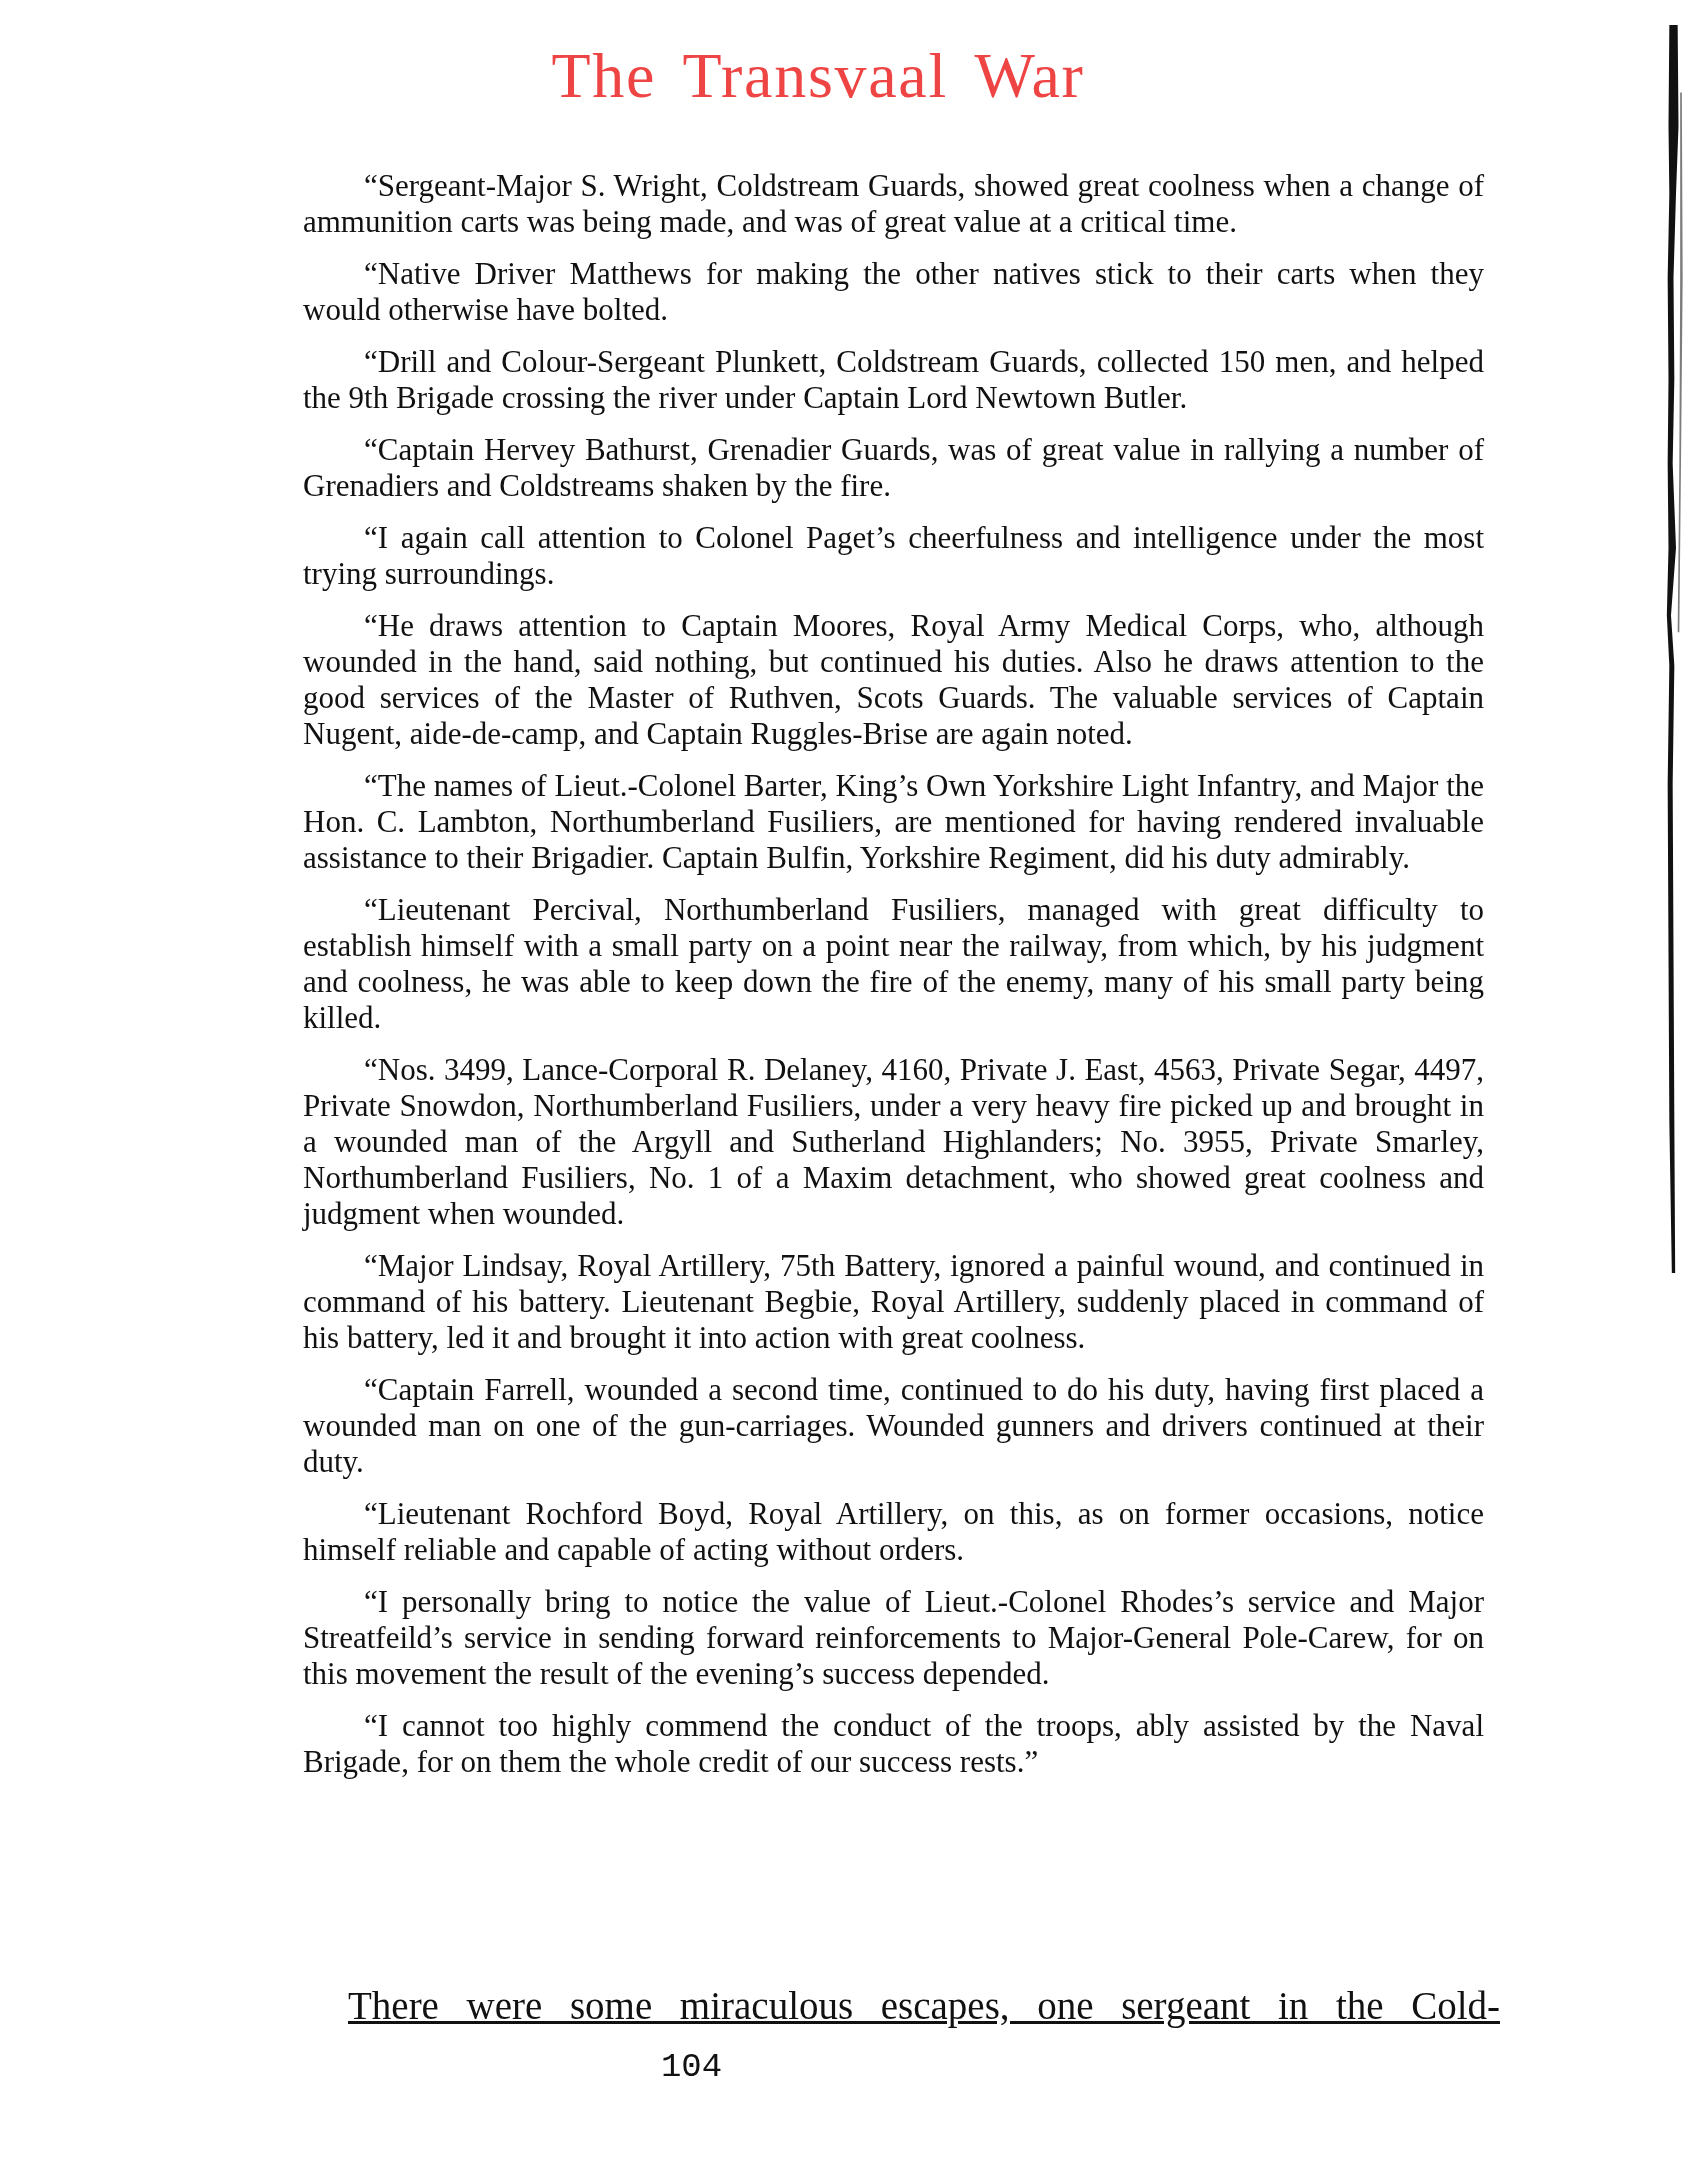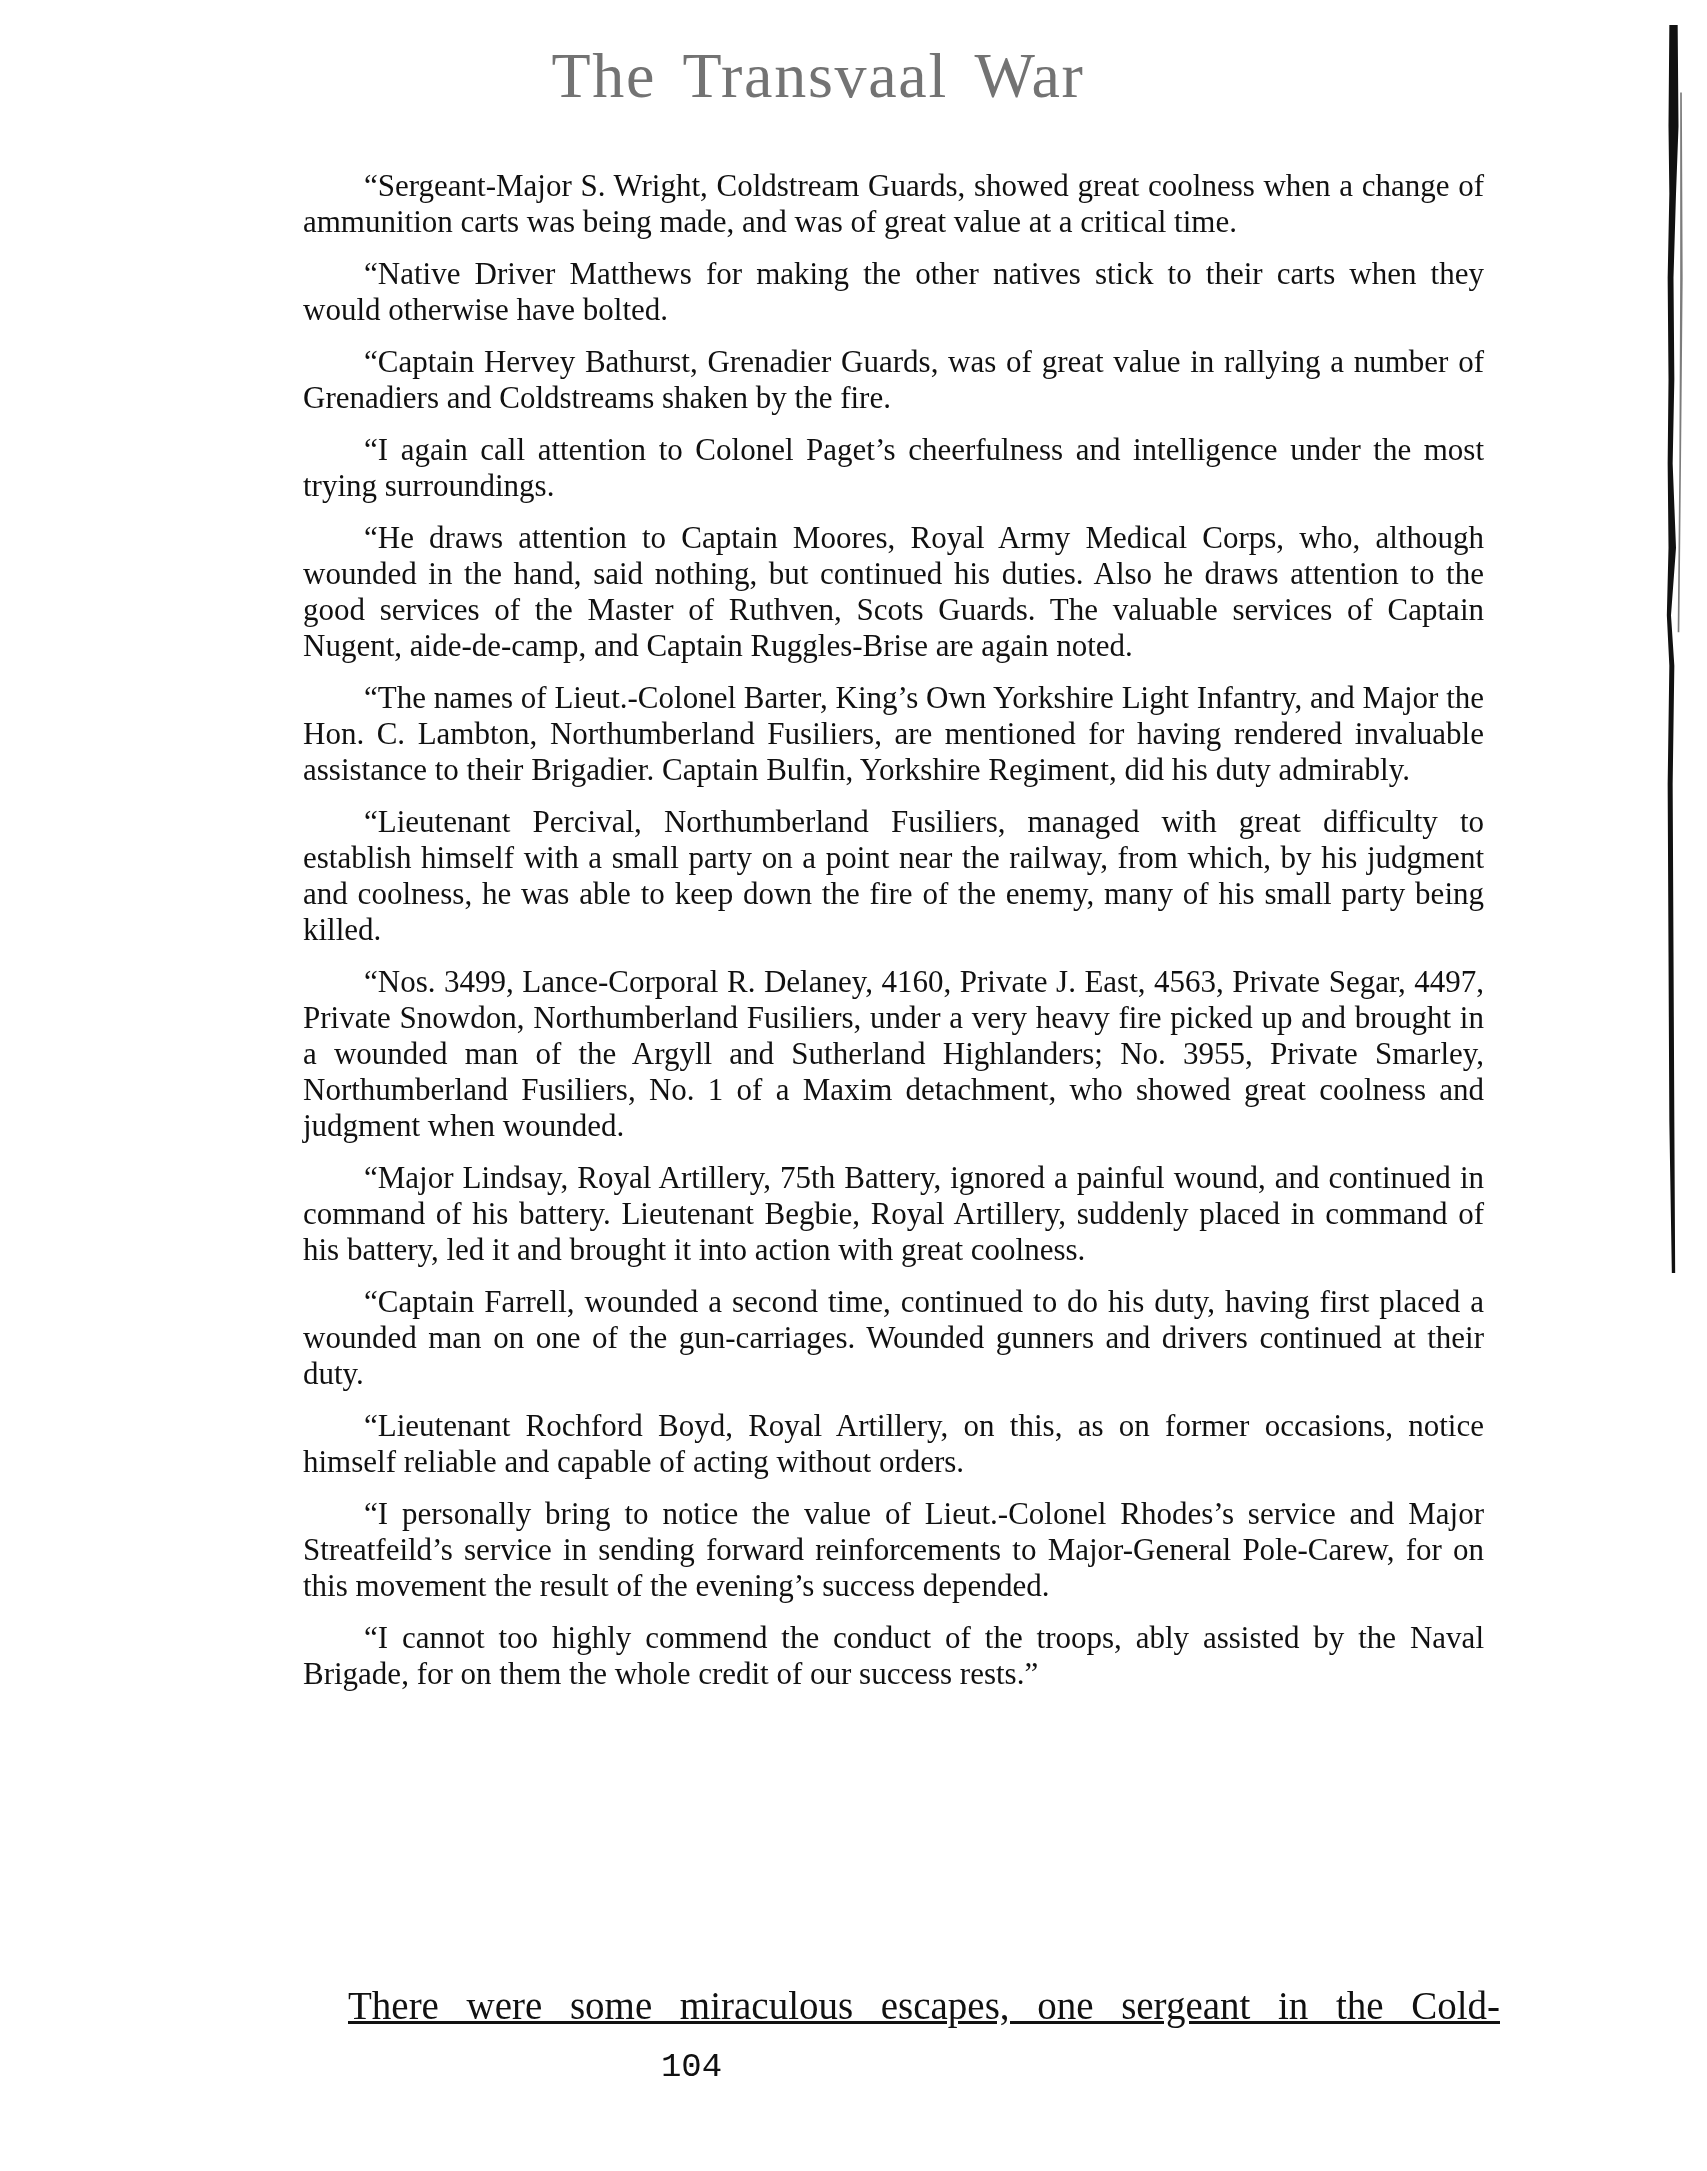--- a/index.html
+++ b/index.html
@@ -1,31 +1,32 @@
 <!DOCTYPE html>
 <html style="font-size:13.5px"><head>
 <meta charset="utf-8">
 <style>
   html, body { margin: 0; padding: 0; background: #ffffff; }
   body { width: 1708px; height: 2172px; position: relative; overflow: hidden; font-family: "Liberation Serif", "DejaVu Serif", serif; color: #111; }
-  .page-title { position: absolute; top: 44px; left: 0; width: 1636px; text-align: center; font-size: 64px; letter-spacing: 1.7px; word-spacing: 10px; line-height: 1; color: #737373; }
+  .page-title { position: absolute; top: 44px; left: 0; width: 1636px; text-align: center; font-size: 64px; letter-spacing: 1.7px; word-spacing: 10px; line-height: 1; color: #ef4444; }
   .body-text { position: absolute; top: 152px; left: 287px; width: 1213px; font-size: 31px; line-height: 36px; text-align: justify; }
   .para { margin: 16px; text-indent: 61px; }
   .closing { position: absolute; top: 1983px; left: 287px; width: 1213px; font-size: 39px; line-height: 46px; text-indent: 61px; text-align: justify; text-align-last: justify; }
   .page-number { position: absolute; top: 2048px; left: 0; width: 1383px; text-align: center; font-size: 34px; font-family: Liberation Mono, monospace; }
   .binding-edge { position: absolute; top: 25px; left: 1666px; width: 20px; height: 1248px; }
 </style>
 </head>
 <body>
 
 <h1 class="page-title" style="font-weight:normal;margin:0;">The Transvaal War</h1>
 
 <div class="body-text">
   <p class="para">“Sergeant-Major S. Wright, Coldstream Guards, showed great coolness when a change of ammunition carts was being made, and was of great value at a critical time.</p>
   <p class="para">“Native Driver Matthews for making the other natives stick to their carts when they would otherwise have bolted.</p>
+  <p class="para">“Drill and Colour-Sergeant Plunkett, Coldstream Guards, collected 150 men, and helped the 9th Brigade crossing the river under Captain Lord Newtown Butler.</p>
   <p class="para">“Captain Hervey Bathurst, Grenadier Guards, was of great value in rallying a number of Grenadiers and Coldstreams shaken by the fire.</p>
   <p class="para">“I again call attention to Colonel Paget’s cheerfulness and intelligence under the most trying surroundings.</p>
   <p class="para">“He draws attention to Captain Moores, Royal Army Medical Corps, who, although wounded in the hand, said nothing, but continued his duties. Also he draws attention to the good services of the Master of Ruthven, Scots Guards. The valuable services of Captain Nugent, aide-de-camp, and Captain Ruggles-Brise are again noted.</p>
   <p class="para">“The names of Lieut.-Colonel Barter, King’s Own Yorkshire Light Infantry, and Major the Hon. C. Lambton, Northumberland Fusiliers, are mentioned for having rendered invaluable assistance to their Brigadier. Captain Bulfin, Yorkshire Regiment, did his duty admirably.</p>
   <p class="para">“Lieutenant Percival, Northumberland Fusiliers, managed with great difficulty to establish himself with a small party on a point near the railway, from which, by his judgment and coolness, he was able to keep down the fire of the enemy, many of his small party being killed.</p>
   <p class="para">“Nos. 3499, Lance-Corporal R. Delaney, 4160, Private J. East, 4563, Private Segar, 4497, Private Snowdon, Northumberland Fusiliers, under a very heavy fire picked up and brought in a wounded man of the Argyll and Sutherland Highlanders; No. 3955, Private Smarley, Northumberland Fusiliers, No. 1 of a Maxim detachment, who showed great coolness and judgment when wounded.</p>
   <p class="para">“Major Lindsay, Royal Artillery, 75th Battery, ignored a painful wound, and continued in command of his battery. Lieutenant Begbie, Royal Artillery, suddenly placed in command of his battery, led it and brought it into action with great coolness.</p>
   <p class="para">“Captain Farrell, wounded a second time, continued to do his duty, having first placed a wounded man on one of the gun-carriages. Wounded gunners and drivers continued at their duty.</p>
   <p class="para">“Lieutenant Rochford Boyd, Royal Artillery, on this, as on former occasions, notice himself reliable and capable of acting without orders.</p>
   <p class="para">“I personally bring to notice the value of Lieut.-Colonel Rhodes’s service and Major Streatfeild’s service in sending forward reinforcements to Major-General Pole-Carew, for on this movement the result of the evening’s success depended.</p>

